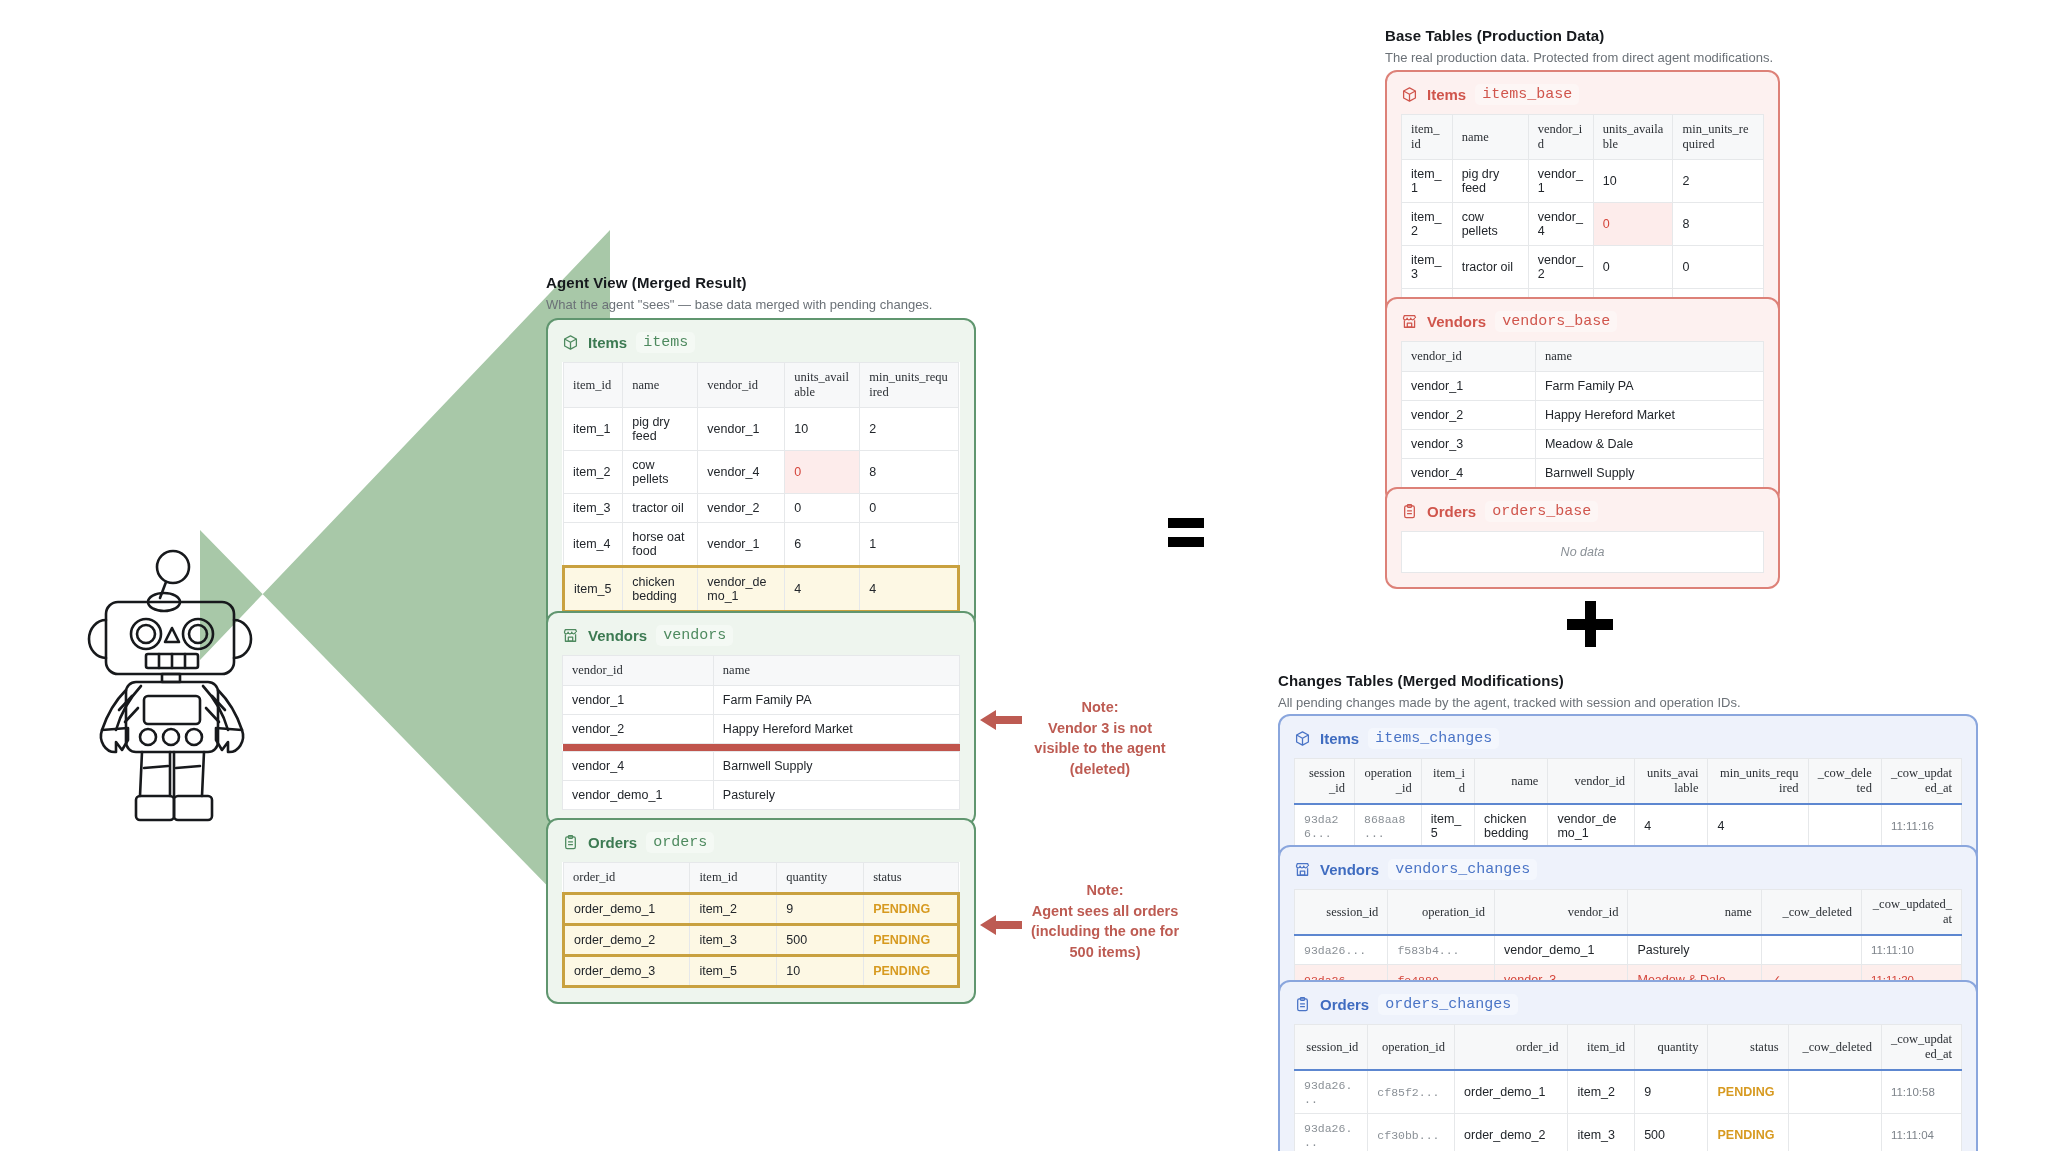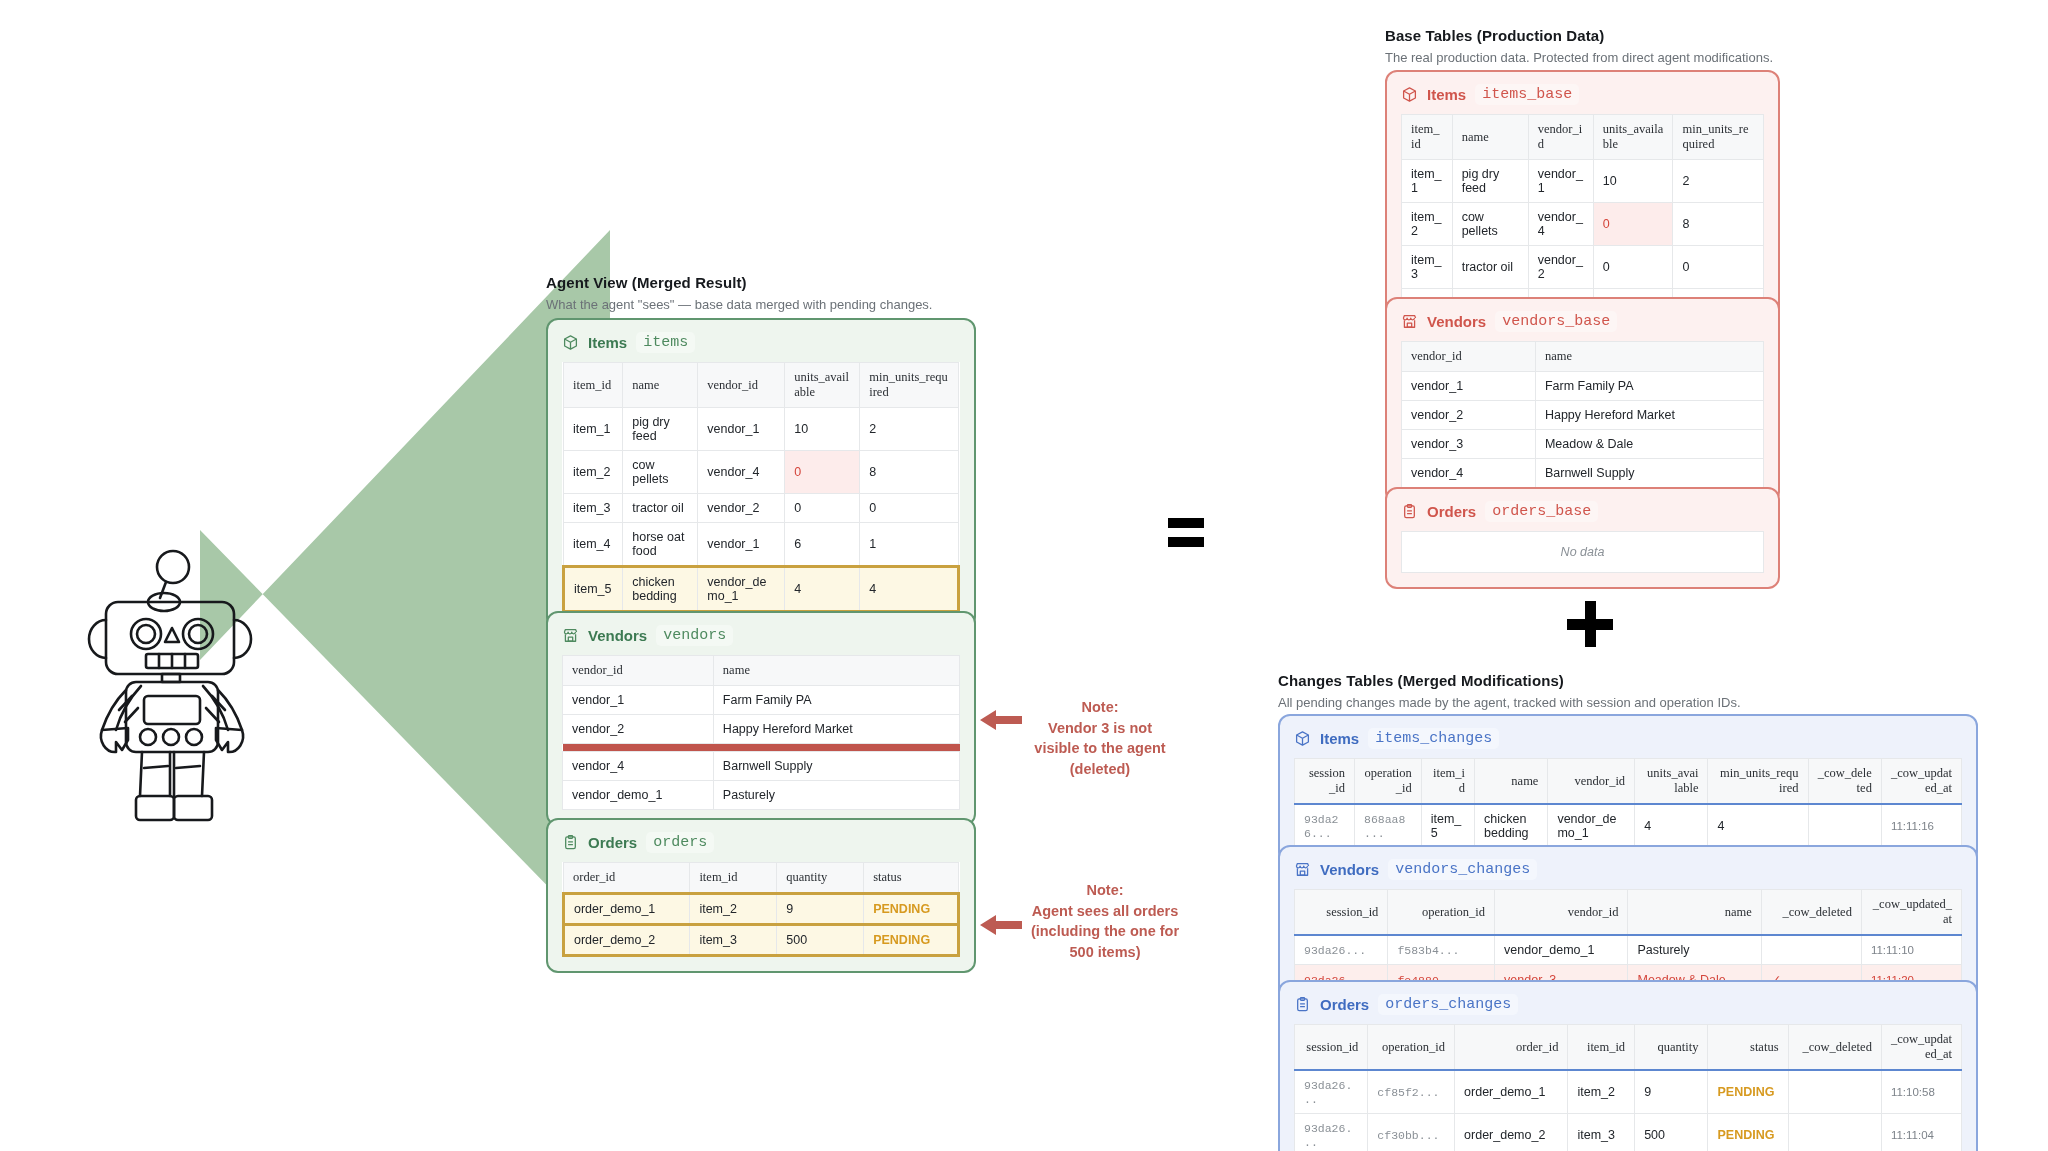--- a/index.html
+++ b/index.html
@@ -262,20 +262,26 @@
             <td>item_2</td>
             <td>9</td>
             <td><span class="pending">PENDING</span></td>
           </tr>
           <tr class="gold">
             <td>order_demo_2</td>
             <td>item_3</td>
             <td>500</td>
             <td><span class="pending">PENDING</span></td>
           </tr>
+          <tr class="gold">
+            <td>order_demo_3</td>
+            <td>item_5</td>
+            <td>10</td>
+            <td><span class="pending">PENDING</span></td>
+          </tr>
         </tbody>
     </table>
   </div>
 
   <div style="position:absolute;left:980px;top:707px;display:flex;align-items:center;gap:12px;width:220px;">
     <svg width="42" height="26">
       <path d="M0 13 L16 3 L16 9 L42 9 L42 17 L16 17 L16 23 Z" fill="#bd5b52"></path>
     </svg>
   </div>
   <div class="note" style="position:absolute;left:1010px;top:697px;width:180px;white-space:pre-line;">Note:

